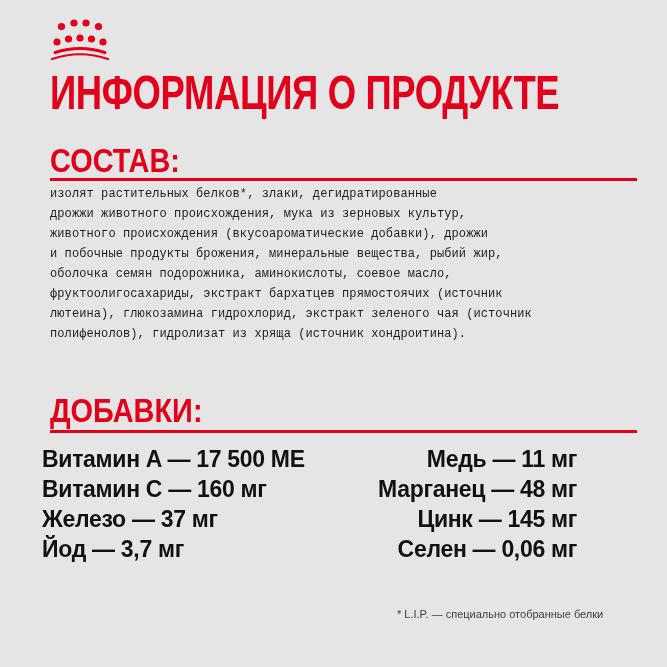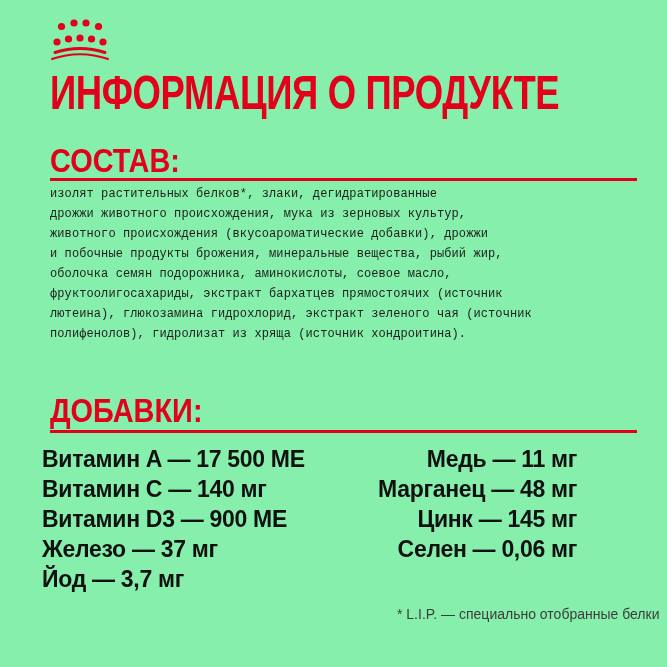--- a/index.html
+++ b/index.html
@@ -1,20 +1,20 @@
 <!DOCTYPE html>
 <html><head>
 <meta charset="utf-8">
 <style>
   html, body { margin: 0; padding: 0; background: #ffffff; }
   .page {
     position: relative;
     width: 667px;
     height: 667px;
-    background: #86efac;
+    background: #e5e5e5;
     overflow: hidden;
     font-family: "Liberation Sans", sans-serif;
     color: #1d1d1b;
   }
   .crown {
     position: absolute;
     left: 47px;
     top: 15px;
     width: 66px;
     height: 48px;
@@ -82,21 +82,21 @@
     letter-spacing: -0.3px;
     color: #111111;
   }
   .footnote {
     position: absolute;
     left: 397px;
     top: 605px;
     color: #3d3d3d;
   }
   .footnote-line {
-    font-size: 14px;
+    font-size: 11px;
     line-height: 19px;
     height: 19px;
     white-space: nowrap;
   }
 </style>
 </head>
 <body>
 
 <div class="page">
 
@@ -130,22 +130,21 @@
       <div class="body-line">фруктоолигосахариды, экстракт бархатцев прямостоячих (источник</div>
       <div class="body-line">лютеина), глюкозамина гидрохлорид, экстракт зеленого чая (источник</div>
       <div class="body-line">полифенолов), гидролизат из хряща (источник хондроитина).</div>
     </div>
 
   <div class="section-heading heading-additives">ДОБАВКИ:</div>
   <div class="red-rule rule-additives"></div>
 
   <div class="additives-col additives-col-left">
       <div class="additive-line">Витамин A — 17 500 МЕ</div>
-      <div class="additive-line">Витамин C — 140 мг</div>
-      <div class="additive-line">Витамин D3 — 900 МЕ</div>
+      <div class="additive-line">Витамин C — 160 мг</div>
       <div class="additive-line">Железо — 37 мг</div>
       <div class="additive-line">Йод — 3,7 мг</div>
     </div>
 
   <div class="additives-col additives-col-right">
       <div class="additive-line">Медь — 11 мг</div>
       <div class="additive-line">Марганец — 48 мг</div>
       <div class="additive-line">Цинк — 145 мг</div>
       <div class="additive-line">Селен — 0,06 мг</div>
     </div>

